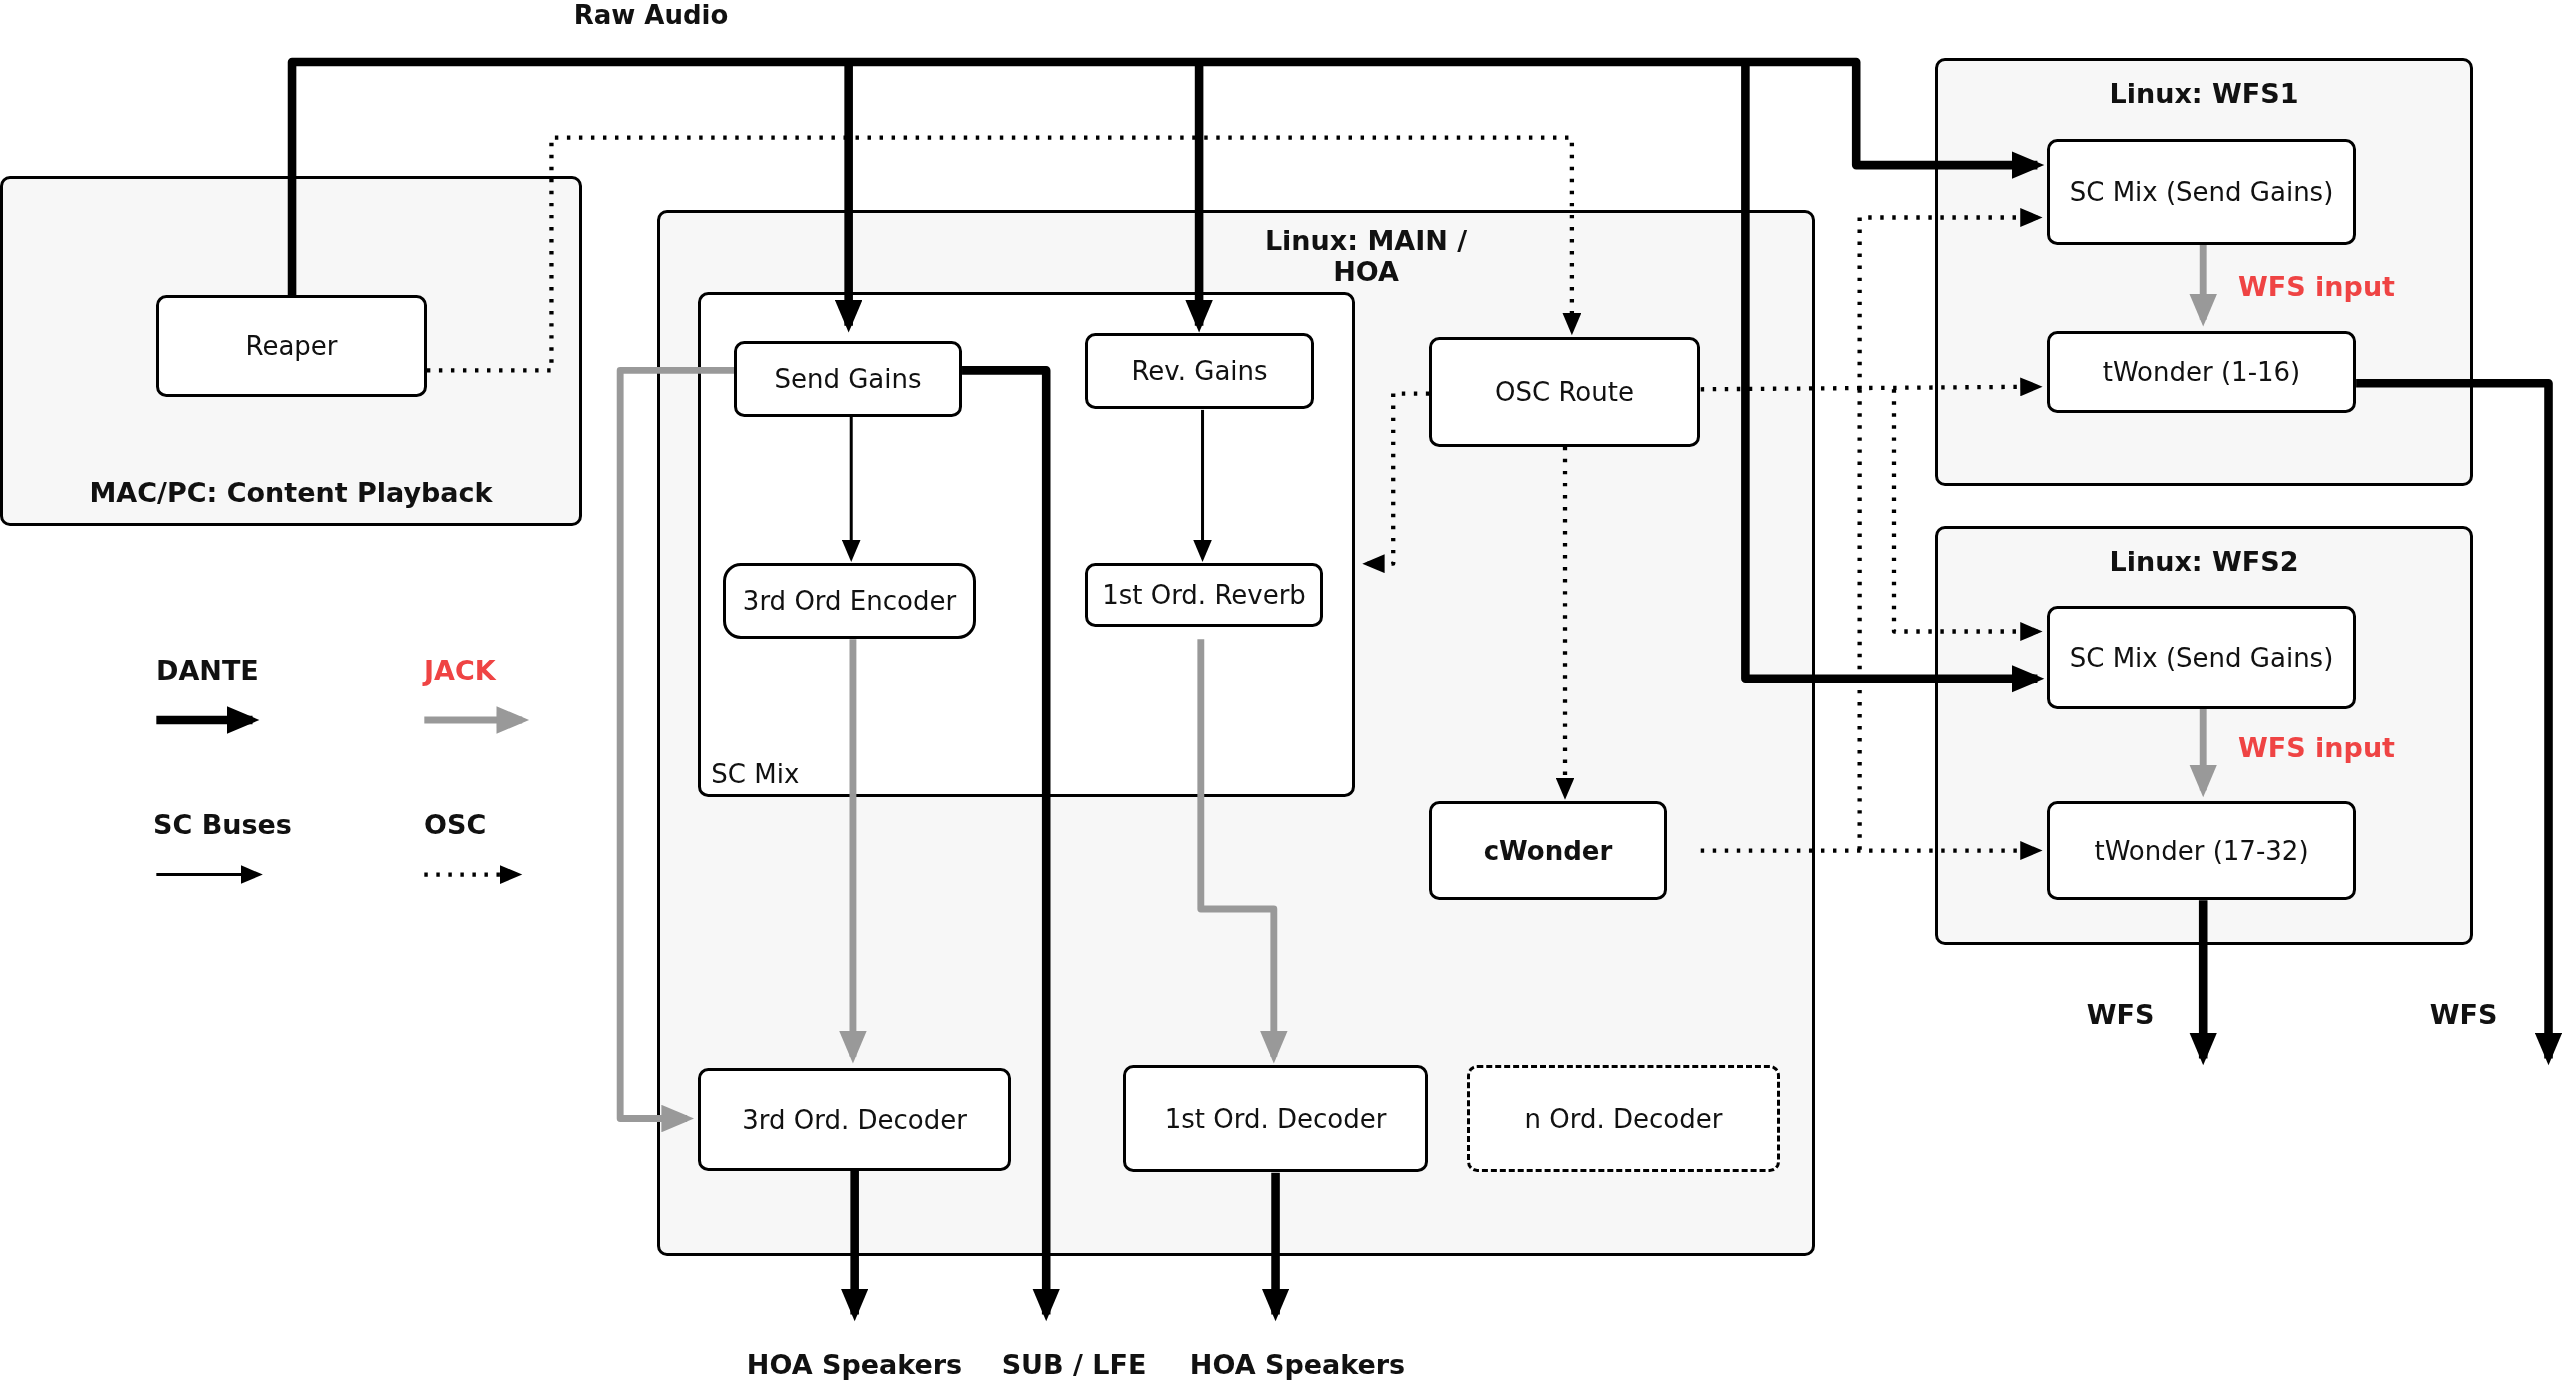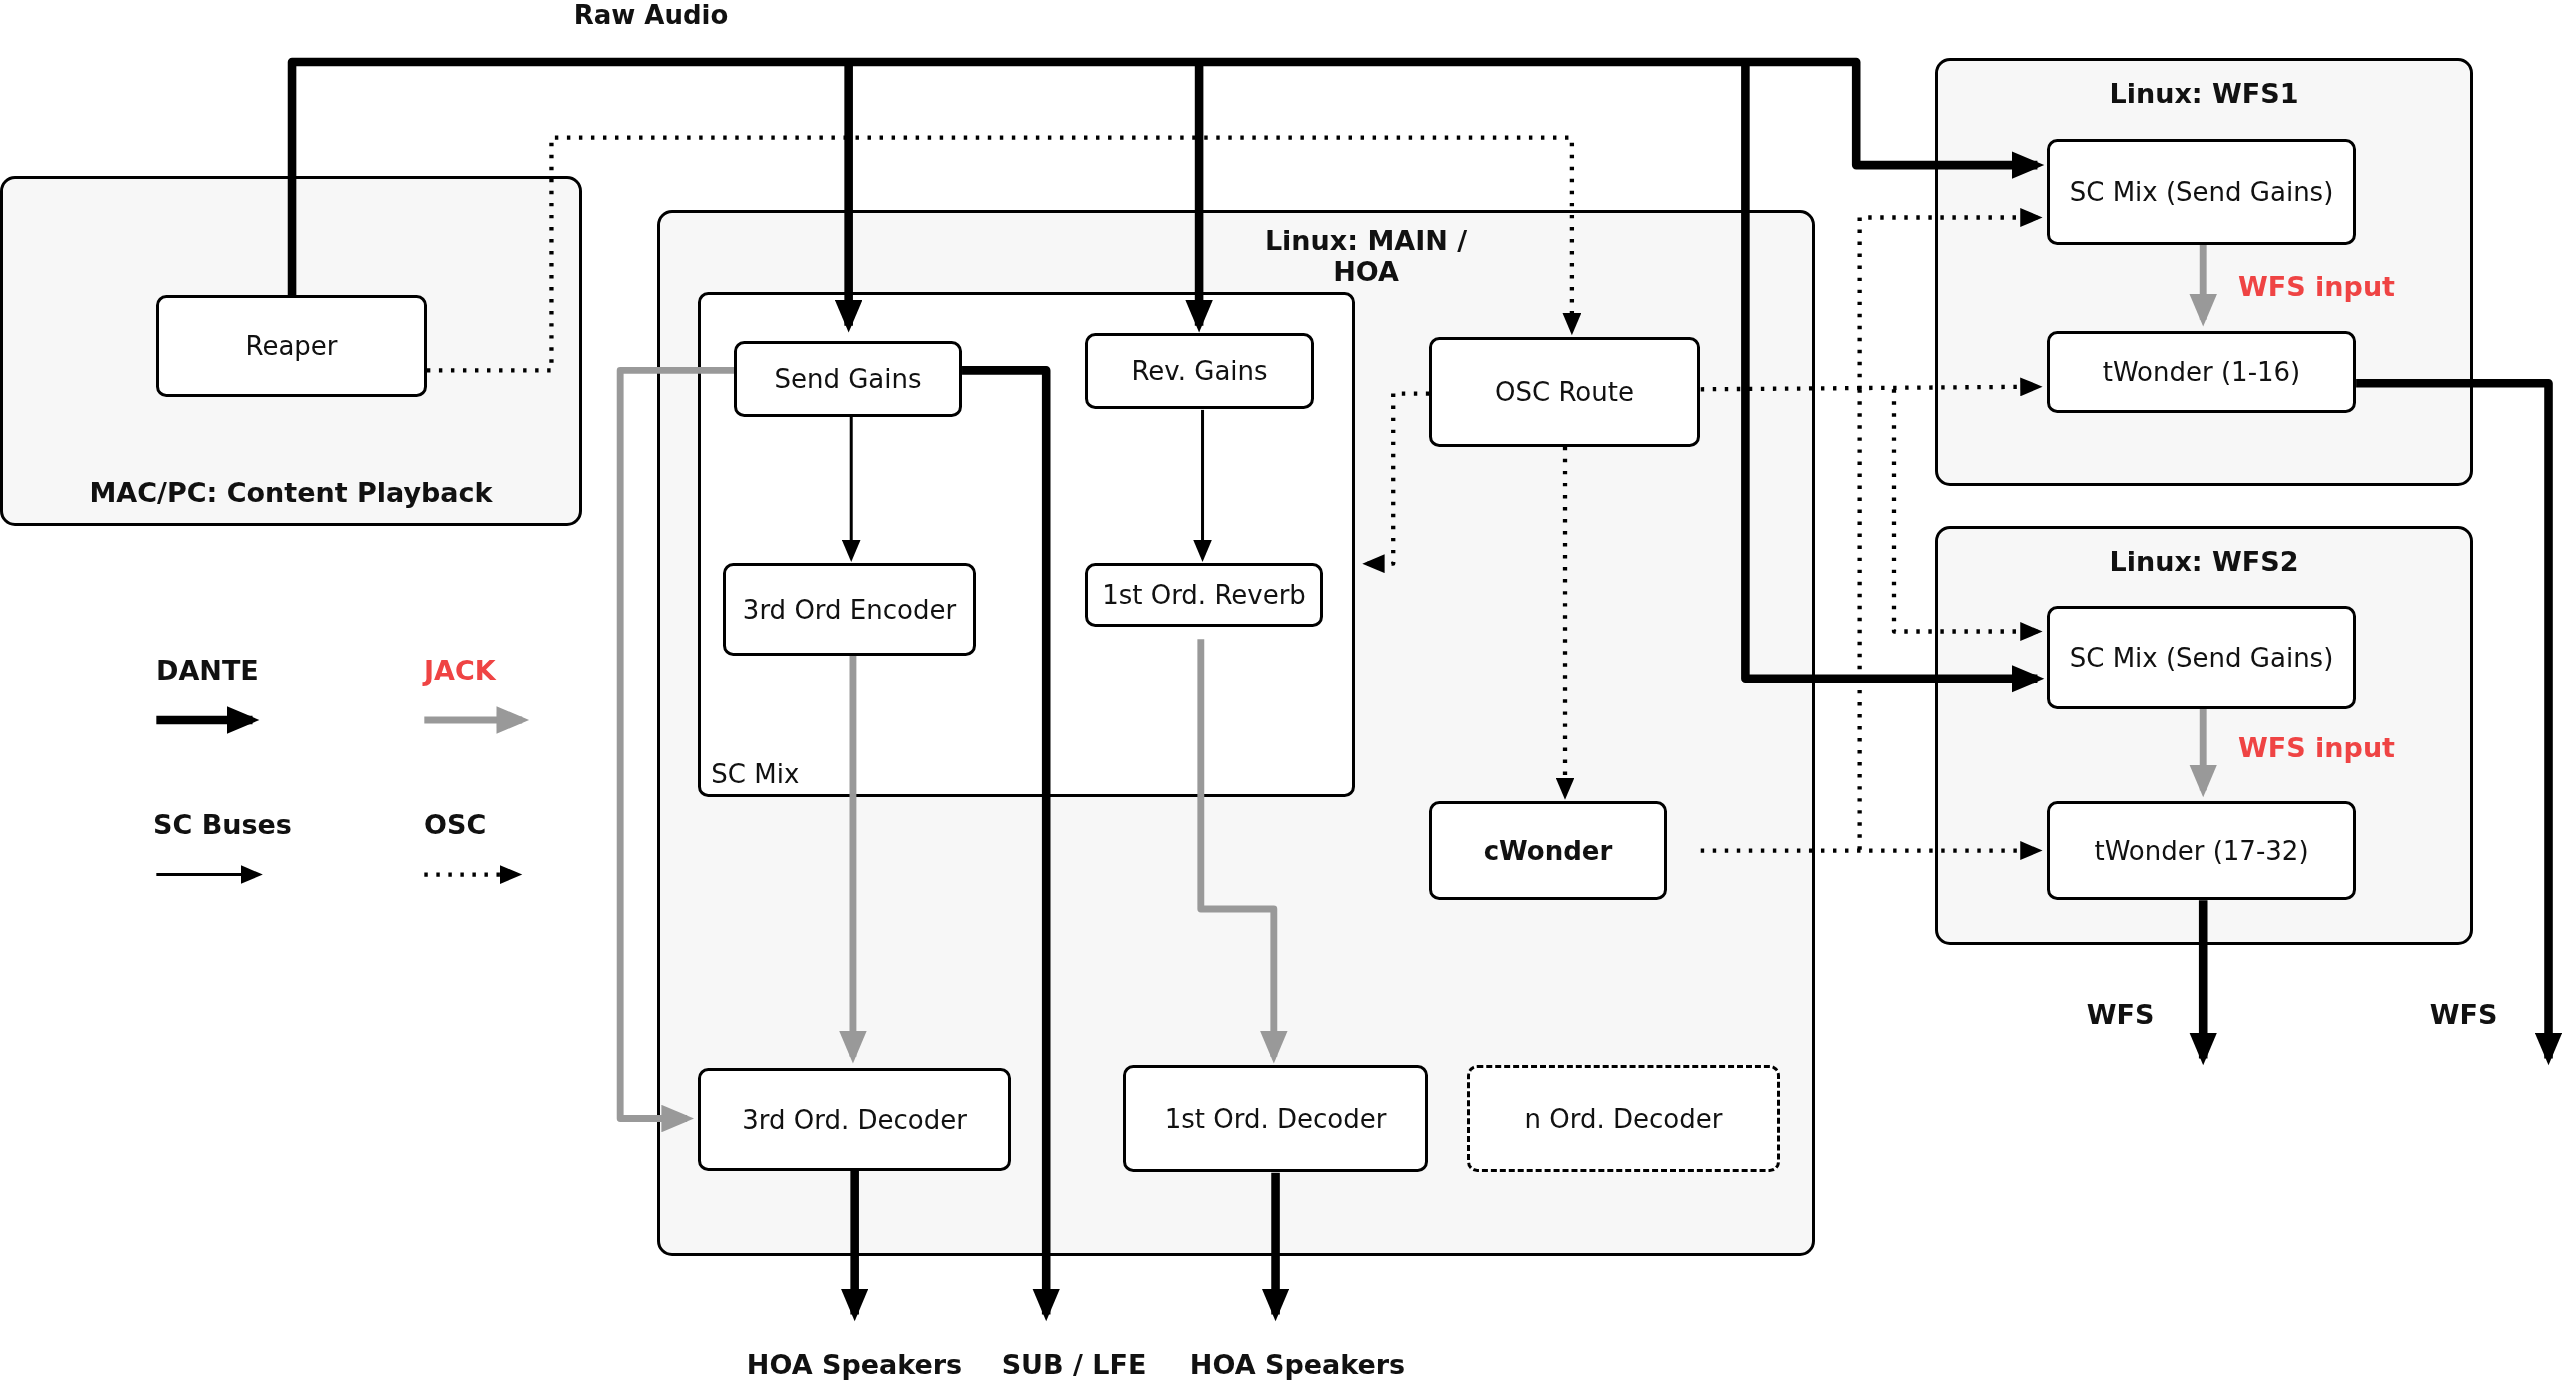--- a/index.html
+++ b/index.html
@@ -1,19 +1,19 @@
 <!DOCTYPE html>
 <html style="font-size:13.7px"><head>
 <meta charset="utf-8">
 <style>
   html,body{margin:0;padding:0;background:#fff;}
   #canvas{position:relative;width:2576px;height:1385px;background:#ffffff;
           font-family:"DejaVu Sans",sans-serif;color:#111;overflow:hidden;}
   #wires{position:absolute;left:0;top:0;width:2576px;height:1385px;}
-  .machine{position:absolute;background:#f7f7f7;border:3.4px solid #000;border-radius:15px;box-sizing:border-box;}
+  .machine{position:absolute;background:#f7f7f7;border:3.4px solid #000;border-radius:10px;box-sizing:border-box;}
   .container-box{position:absolute;background:#ffffff;border:3.4px solid #000;border-radius:10.3px;box-sizing:border-box;}
   .node{position:absolute;background:#ffffff;border:3.4px solid #000;border-radius:10.3px;box-sizing:border-box;
         display:flex;align-items:center;justify-content:center;font-size:26px;}
   .node.dashed{border-style:dashed;}
   .machine-title{position:absolute;left:0;right:0;font-weight:bold;font-size:27px;text-align:center;}
   .machine-title.bottom{bottom:15.5px;}
   .machine-title.top{top:17px;}
   .canvas-label{position:absolute;font-weight:bold;font-size:27px;}
   .centered{text-align:center;}
   .gray{color:#ef4444;}
@@ -102,21 +102,21 @@
   </div>
 
   <div class="node" style="left:734px;top:333px;width:228px;height:76px;margin-top:8px;">
     <span>Send Gains</span>
   </div>
 
   <div class="node" style="left:1085px;top:333px;width:229px;height:76px;">
     <span>Rev. Gains</span>
   </div>
 
-  <div class="node" style="left:723px;top:563px;width:253px;height:93px;">
+  <div class="node" style="left:723px;top:563px;width:253px;height:76px;border-radius:18px;">
     <span>3rd Ord Encoder</span>
   </div>
 
   <div class="node" style="left:1085px;top:563px;width:238px;height:64px;">
     <span>1st Ord. Reverb</span>
   </div>
 
   <div class="node" style="left:1429px;top:337px;width:271px;height:110px;">
     <span>OSC Route</span>
   </div>

